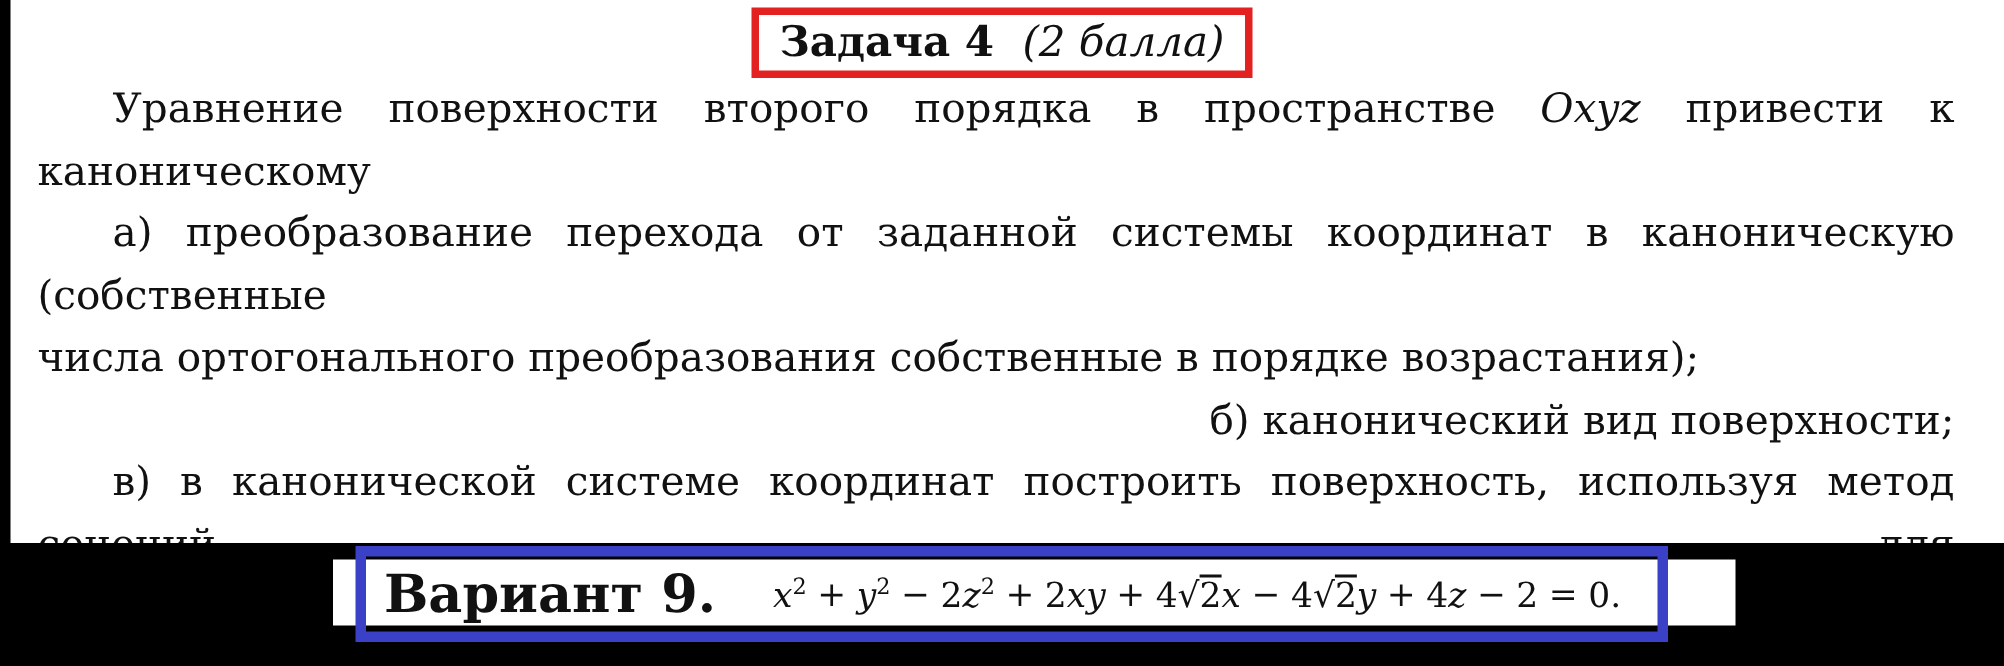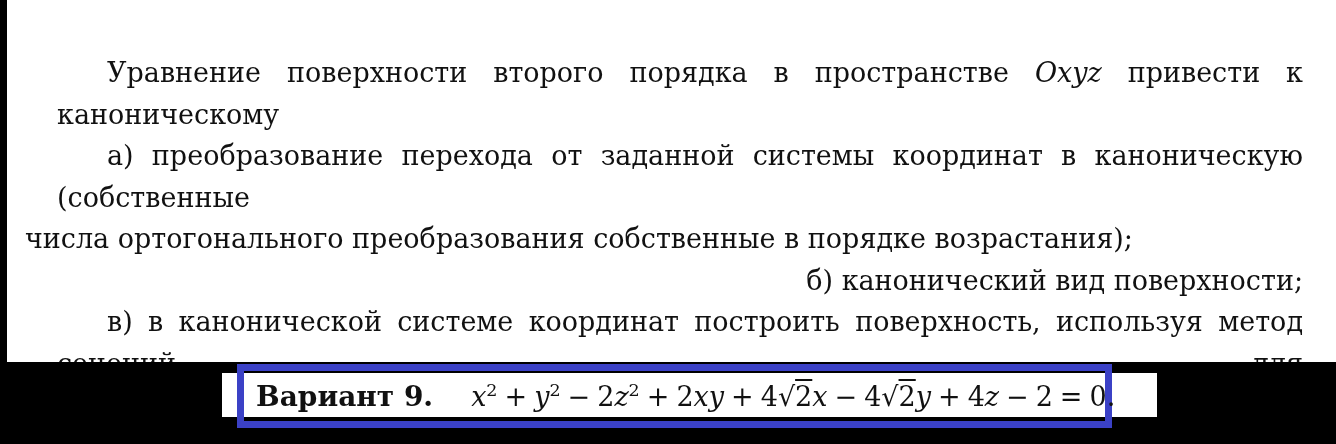--- a/index.html
+++ b/index.html
@@ -42,21 +42,21 @@
     position: absolute;
     left: 0; top: 52px;
     width: 1336px;
     box-sizing: border-box;
     padding: 0 33px 0 25px;
     font-size: 27px;
     line-height: 41.5px;
   }
   .line { white-space: normal; }
   .line.indent { text-indent: 50px; text-align: right; }
-  .line.just { text-align: justify; text-align-last: justify; margin-left: 32px; }
+  .line.just { text-align: justify; text-align-last: justify; }
   .mi { font-style: italic; }
   
   .bottom-band {
     position: absolute;
     left: 0; top: 362px;
     width: 1336px; height: 82px;
     background: #000000;
   }
   .white-strip {
     position: absolute;
@@ -70,41 +70,47 @@
     width: 875px; height: 64px;
     box-sizing: border-box;
     border: 7px solid #3b41c6;
     display: flex;
     align-items: center;
     padding-left: 12px;
     white-space: nowrap;
   }
   .variant-label {
     font-weight: bold;
-    font-size: 28px;
+    font-size: 35px;
     color: #111111;
   }
   .equation {
     margin-left: 38px;
-    font-size: 27px;
+    font-size: 23px;
     color: #111111;
   }
   .equation .mvar { font-style: italic; }
   .equation .mop  { margin: 0 7px; }
   .equation sup   { font-size: 0.65em; }
   .equation .sqrt-sign { }
   .equation .radicand  { text-decoration: overline; }
 </style>
 </head>
 <body>
 
 <div class="canvas">
 
   <div class="left-bar"></div>
 
+  <div class="title-row">
+    <div class="title-box" style="border-color: rgb(227, 33, 32);">
+      <span class="title-bold">Задача 4</span>
+      <span class="title-italic">(2 балла)</span>
+    </div>
+  </div>
 
   <div class="body-text">
       <div class="line indent just"><span>Уравнение поверхности второго порядка в пространстве </span><span class="mi">Oxyz</span><span> привести к каноническому</span></div>
       <div class="line indent just"><span>а) преобразование перехода от заданной системы координат в каноническую (собственные</span></div>
       <div class="line"><span>числа ортогонального преобразования собственные в порядке возрастания);</span></div>
       <div class="line indent"><span>б) канонический вид поверхности;</span></div>
       <div class="line indent just"><span>в) в канонической системе координат построить поверхность, используя метод сечений для</span></div>
       <div class="line"><span>исследования формы поверхности.</span></div>
     </div>
 

